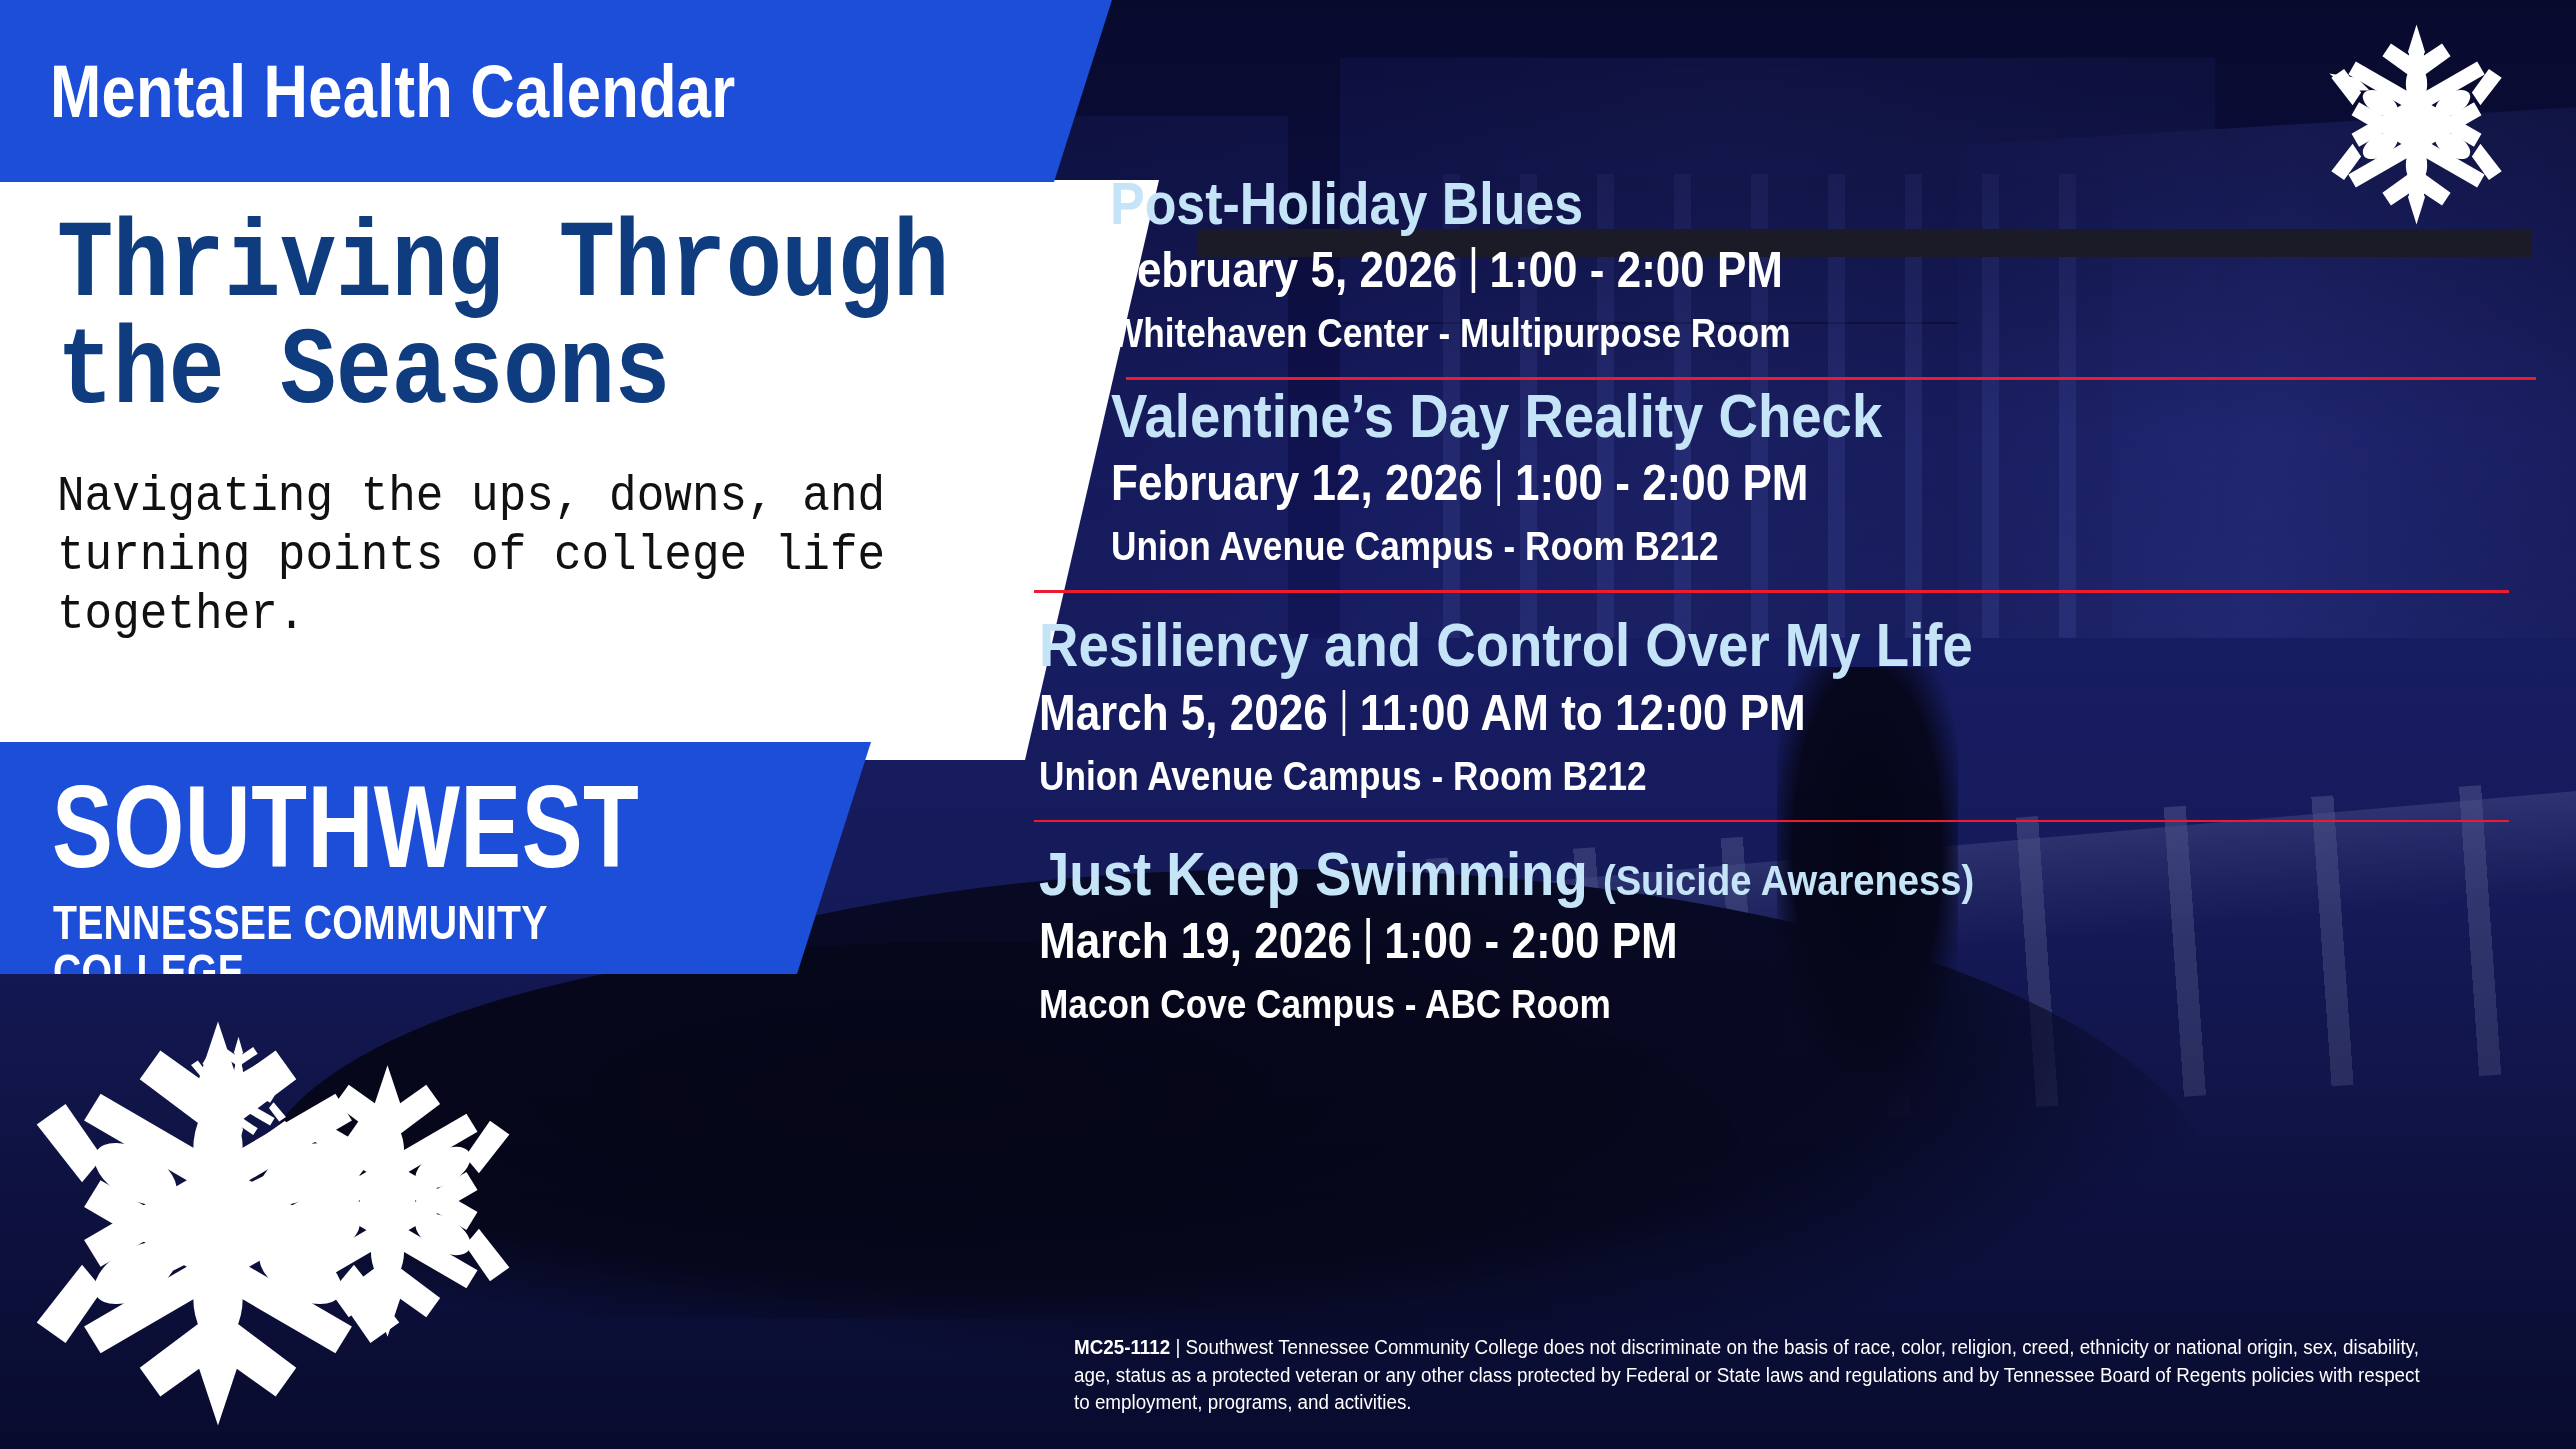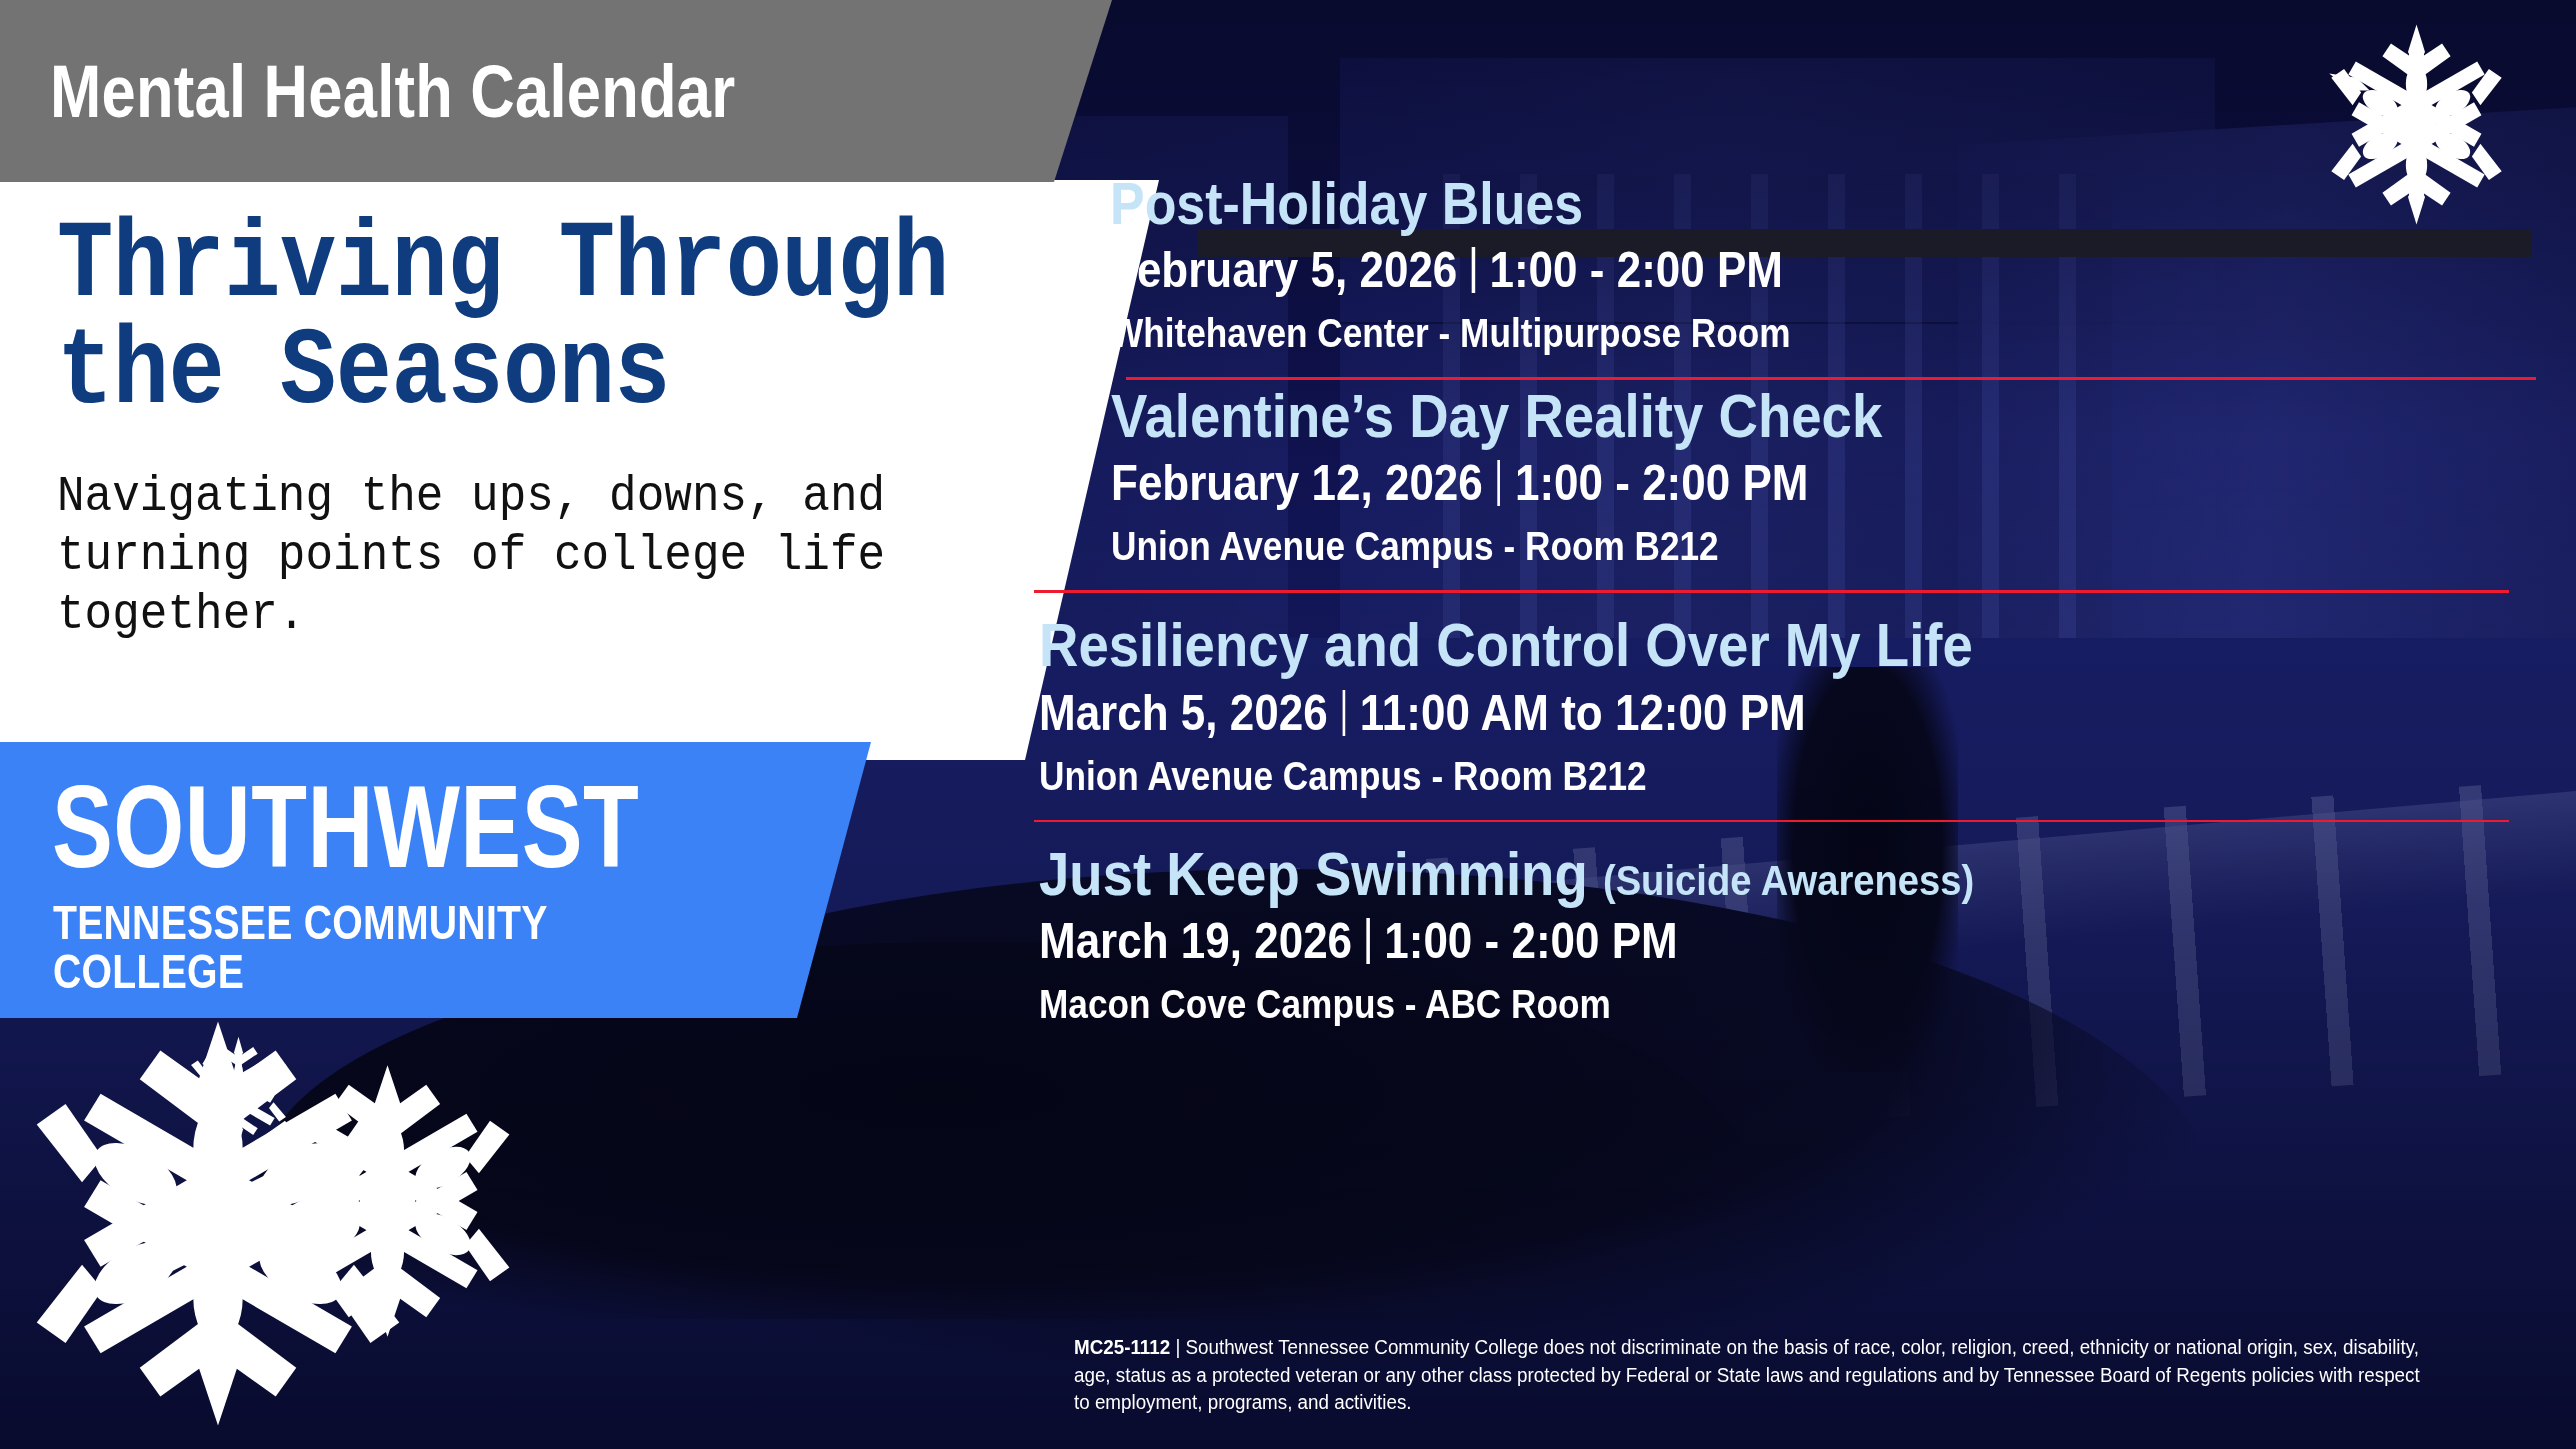--- a/index.html
+++ b/index.html
@@ -90,21 +90,21 @@
   
   .white-panel{
     position:absolute;left:0;top:180px;width:1172px;height:580px;
     background:#ffffff;
     clip-path:polygon(0 0, 1159px 0, 1025px 100%, 0 100%);
   }
 
   
   .red-banner{
     position:absolute;left:0;top:0;width:1133px;height:182px;
-    background:#737373;
+    background:#1d4ed8;
     clip-path:polygon(0 0, 1112px 0, 1054px 100%, 0 100%);
     display:flex;align-items:center;
   }
   .red-banner .banner-text{
     color:#fff;font-weight:700;font-size:75px;letter-spacing:0.3px;
     margin-left:50px;white-space:nowrap;
     transform:scaleX(.82);transform-origin:left center;
   }
 
   
@@ -116,22 +116,22 @@
     white-space:pre-line;
   }
   .subhead{
     margin-top:40px;color:#111111;font-weight:400;font-size:50px;line-height:1.18;
     transform:scaleX(.92);transform-origin:left top;
     white-space:pre-line;
   }
 
   
   .logo-block{
-    position:absolute;left:0;top:742px;width:889px;height:276px;
-    background:#3b82f6;
+    position:absolute;left:0;top:742px;width:889px;height:232px;
+    background:#1d4ed8;
     clip-path:polygon(0 0, 871px 0, 797px 100%, 0 100%);
   }
   .logo-word{
     position:absolute;left:52px;top:26px;
     color:#fff;font-weight:700;font-size:117px;line-height:1;
     letter-spacing:0.6px;
     transform:scaleX(.78);transform-origin:left top;
   }
   .logo-sub{
     position:absolute;left:53px;top:156px;

